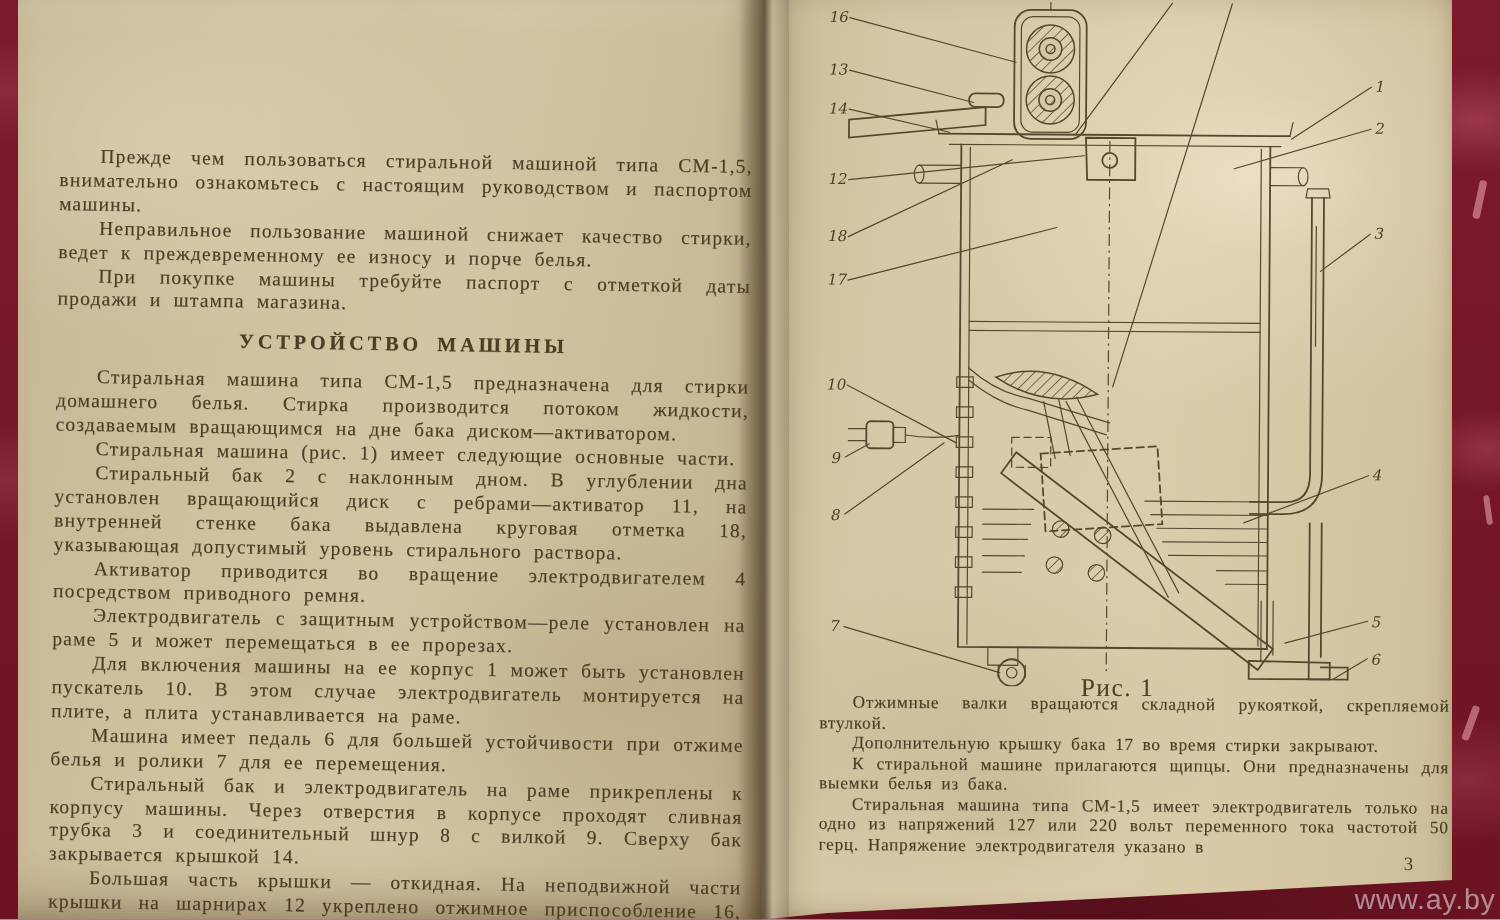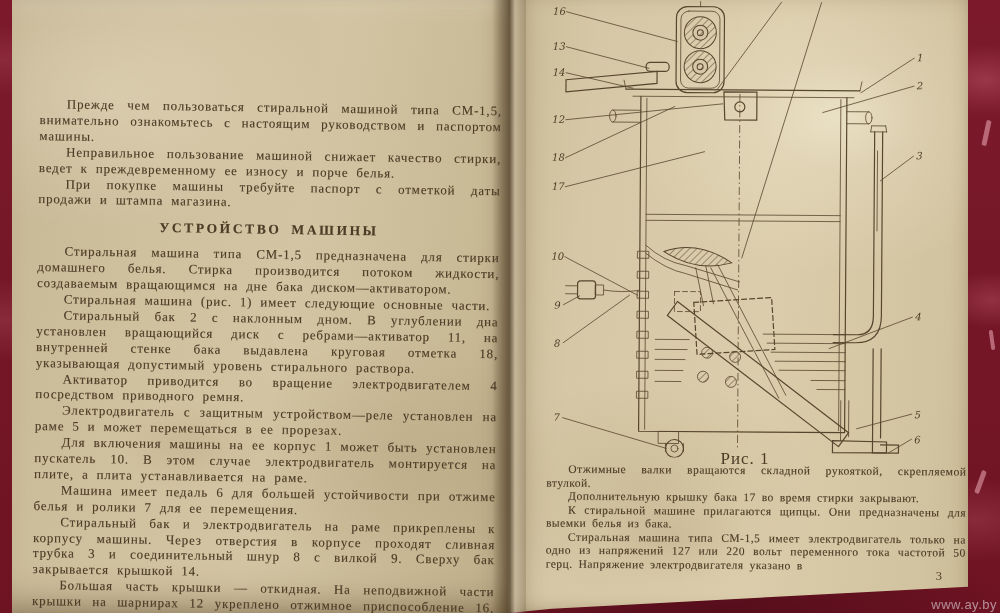--- a/index.html
+++ b/index.html
@@ -60,21 +60,21 @@
     font-size:17px;color:#4c3c26;letter-spacing:1px;}
   .page-num{position:absolute;left:918px;top:569px;width:24px;text-align:right;
     font-size:12.5px;color:#4c3c26;}
   .figure-svg{position:absolute;left:528px;top:0;transform:rotate(.4deg);}
   .ln{fill:none;stroke:#57462e;stroke-width:1.2;stroke-linecap:round;}
   .thin{stroke-width:.8;}
   .dash{stroke-dasharray:5 3;}
   .dashdot{fill:none;stroke:#57462e;stroke-width:.8;stroke-dasharray:8 3 1.5 3;}
   .co{font:italic 10px "DejaVu Serif",serif;fill:#4c3c26;}
   .watermark{position:absolute;right:3px;bottom:1px;font-family:"Liberation Sans",sans-serif;
-    font-size:13px;color:rgba(240,240,245,.55);letter-spacing:.5px;margin-top:15px;}
+    font-size:19px;color:rgba(240,240,245,.55);letter-spacing:.5px;margin-top:15px;}
 </style>
 </head>
 <body>
 
 <div class="streak" style="left:984px;top:120px;width:5px;height:26px;transform:rotate(12deg);"></div>
 <div class="streak" style="left:990px;top:330px;width:4px;height:20px;transform:rotate(-8deg);"></div>
 <div class="streak" style="left:978px;top:470px;width:5px;height:24px;transform:rotate(20deg);"></div>
 
 <div class="page page-left"></div>
 <div class="page page-right"></div>

